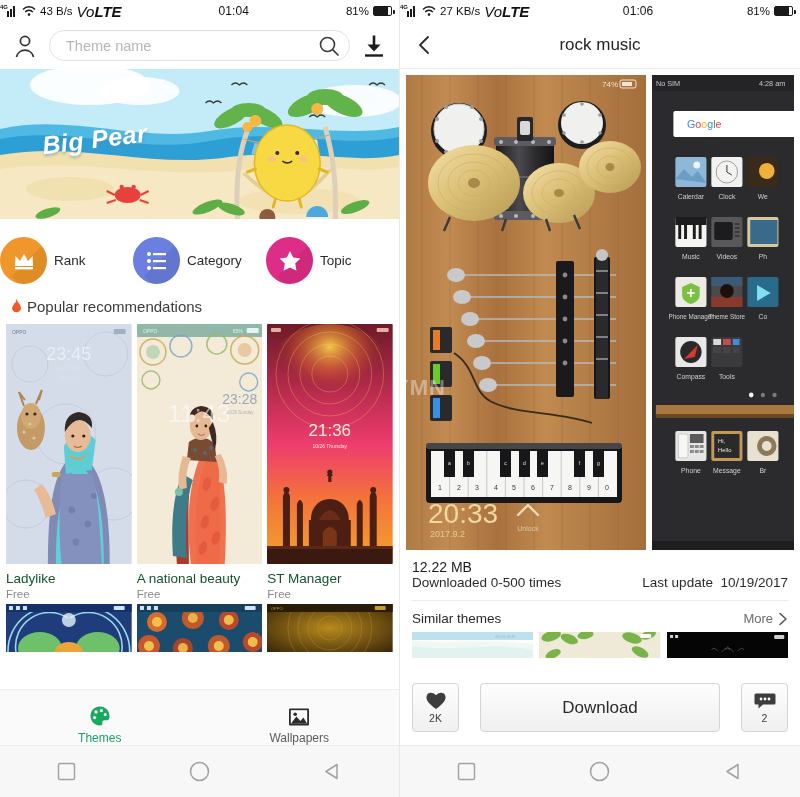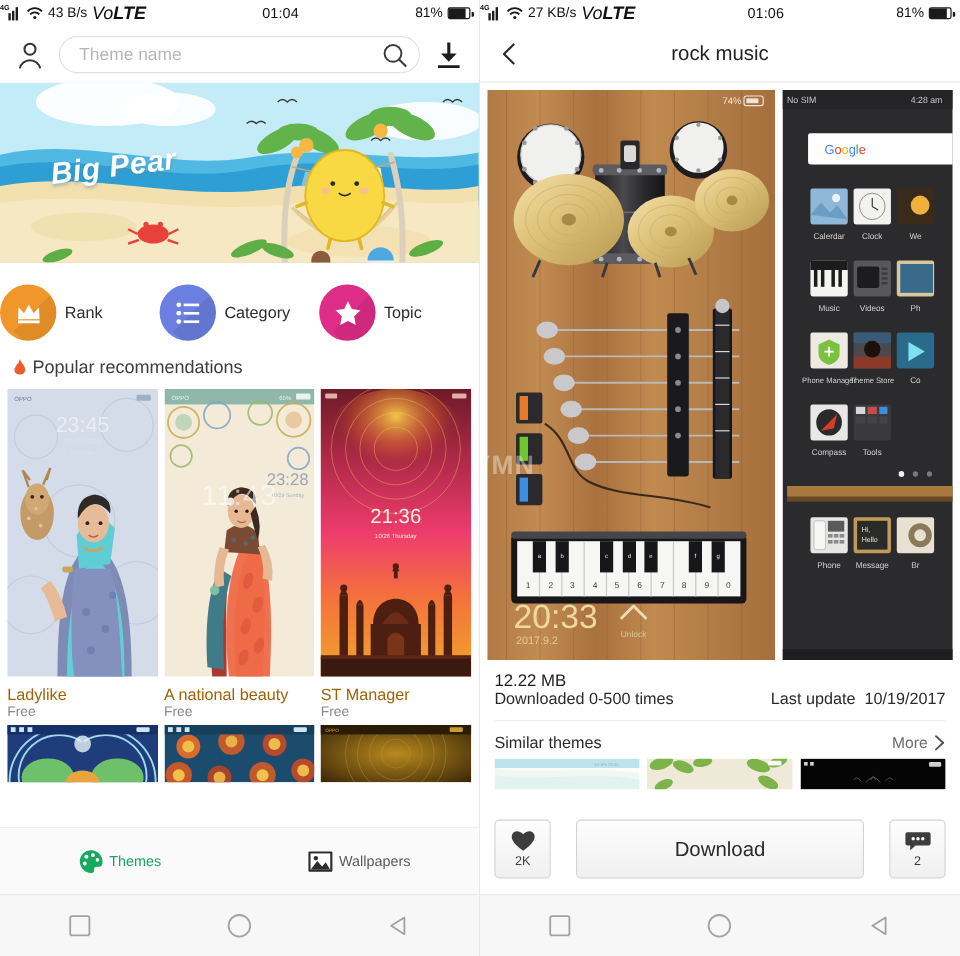--- a/index.html
+++ b/index.html
@@ -58,30 +58,30 @@
 
   
   .sect { display:flex; align-items:center; gap:4px; padding:6px 10px 9px; }
   .sect-title { font-size:15px; color:#3c3c3c; }
 
   
   .grid { display:flex; gap:5px; padding:0 6px; }
   .card { flex:1; }
   .thumb { width:100%; height:240px; border-radius:1px; overflow:hidden; position:relative; }
   .thumb svg { width:100%; height:100%; display:block; }
-  .card-name { font-size:13.5px; color:#a16207; margin:7px 0 2px; }
+  .card-name { font-size:13.5px; color:#14532d; margin:7px 0 2px; }
   .card-price { font-size:11.5px; color:#8a8a8a; }
   .grid2 { display:flex; gap:5px; padding:4px 6px 0; }
   .thumb2 { flex:1; height:48px; overflow:hidden; position:relative; }
   .thumb2 svg { width:100%; height:100%; display:block; }
   .wm { position:absolute; color:rgba(255,255,255,.55); font-size:24px; font-weight:normal; left:50%; top:52%; transform:translate(-50%,-50%); letter-spacing:1px; }
 
   
   .tabs { margin-top:auto; height:56px; flex:0 0 56px; display:flex; background:#fafafa; border-top:1px solid #ededed; }
-  .tab { flex:1; display:flex; flex-direction:row; align-items:center; justify-content:center; gap:4px; }
+  .tab { flex:1; display:flex; flex-direction:column; align-items:center; justify-content:flex-end; gap:4px; }
   .tab-label { font-size:12px; color:#5b5b5b; }
   .tab.active .tab-label { color:#1aa463; }
 
   
   .navbar { height:52px; flex:0 0 52px; display:flex; align-items:center; background:#f7f7f7; border-top:1px solid #ebebeb; }
   .nav-btn { flex:1; display:flex; align-items:center; justify-content:center; }
 
   
   .apptitle { height:47px; flex:0 0 47px; display:flex; align-items:center; padding:0 14px; border-bottom:1px solid #ececec; background:#fff; }
   .back-ic { width:22px; flex:0 0 22px; }

